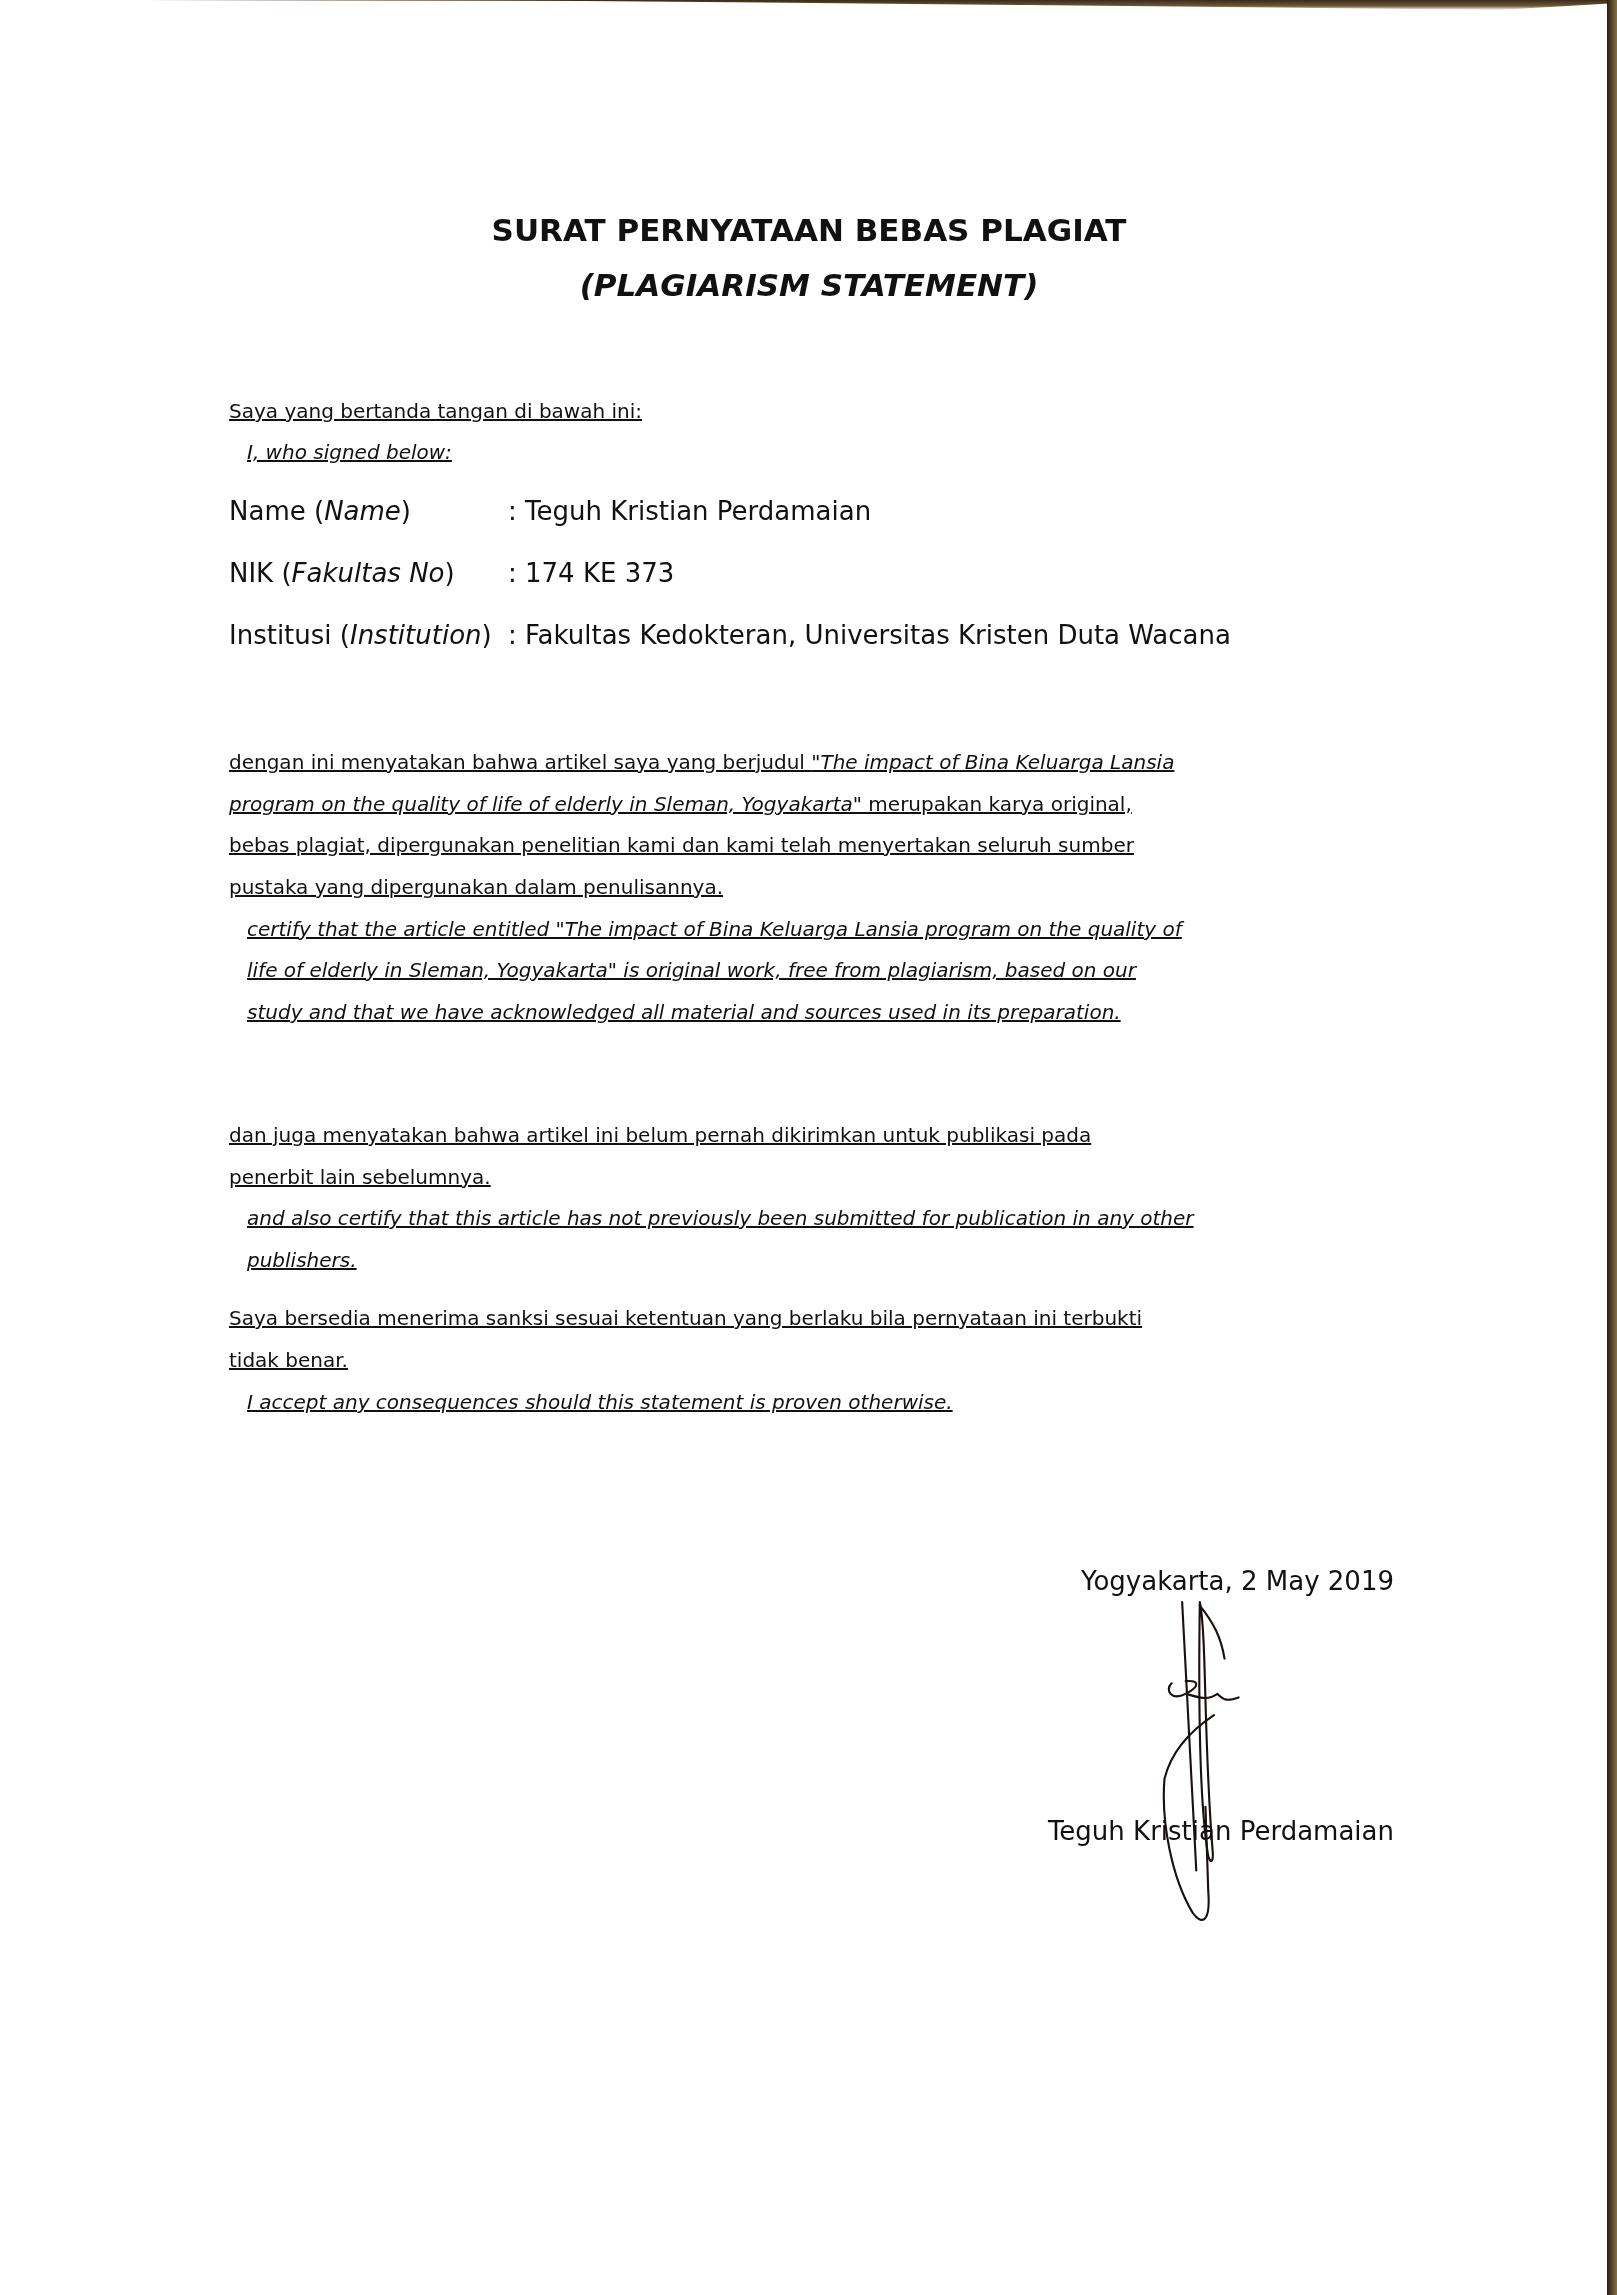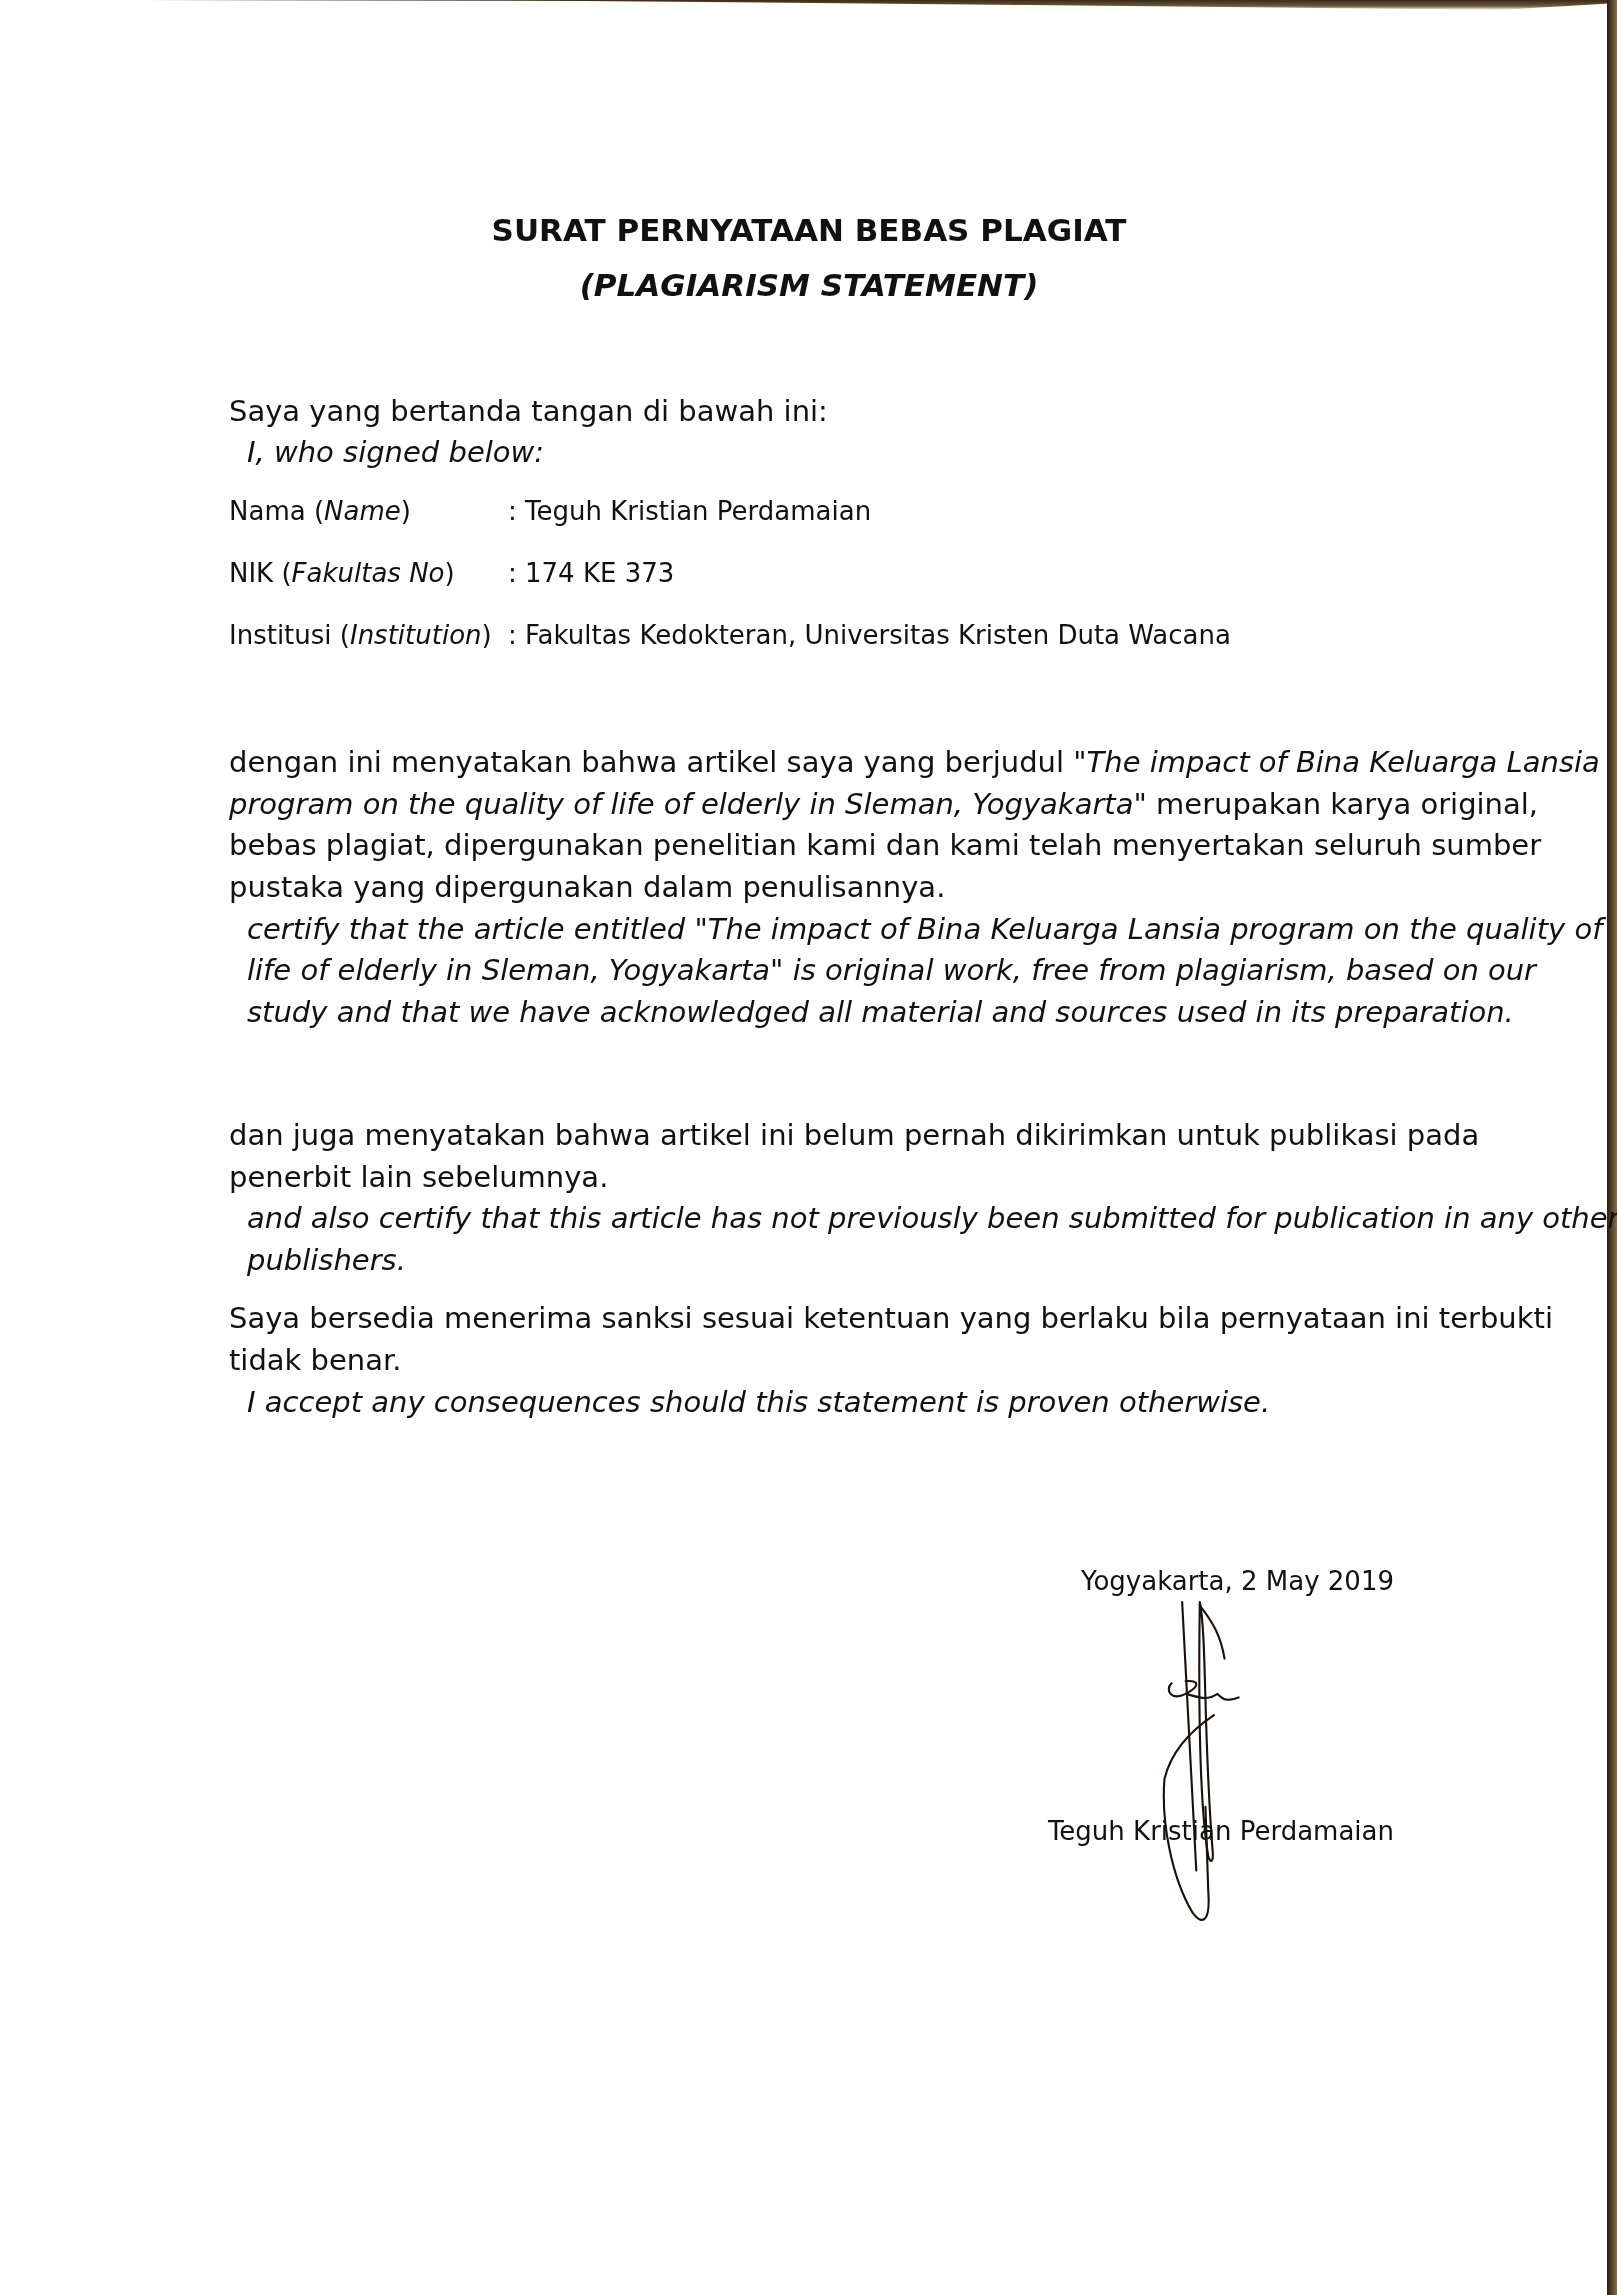--- a/index.html
+++ b/index.html
@@ -48,23 +48,24 @@
       font-weight: bold;
       font-size: 31px;
       letter-spacing: 0px;
     }
     .title.main { top: 212px; }
     .title.sub { top: 267px; font-style: italic; }
 
     .para {
       position: absolute;
       left: 229px;
-      font-size: 29px;
+      font-size: 20px;
       line-height: 42px;
       white-space: nowrap;
+      text-decoration: underline;
     }
     .italic { font-style: italic; }
     .indent { left: 247px; }
 
     .field-row {
       position: absolute;
       left: 229px;
       font-size: 26px;
       white-space: nowrap;
     }
@@ -103,21 +104,21 @@
   <div class="edge-top"></div>
   <div class="edge-right"></div>
 
   <div class="title sub">(PLAGIARISM STATEMENT)</div>
   <div class="title main">SURAT PERNYATAAN BEBAS PLAGIAT</div>
 
   <div class="para" style="top:390px;">Saya yang bertanda tangan di bawah ini:</div>
   <div class="para italic indent" style="top:431px;">I, who signed below:</div>
 
   <div class="field-row" style="top:496px;">
-    <span class="field-label"><span>Nama (</span><span class="italic">Name</span><span>)</span></span>
+    <span class="field-label"><span>Name (</span><span class="italic">Name</span><span>)</span></span>
     <span class="field-value">: Teguh Kristian Perdamaian</span>
   </div>
   <div class="field-row" style="top:558px;">
     <span class="field-label"><span>NIK (</span><span class="italic">Fakultas No</span><span>)</span></span>
     <span class="field-value">: 174 KE 373</span>
   </div>
   <div class="field-row" style="top:620px;">
     <span class="field-label"><span>Institusi (</span><span class="italic">Institution</span><span>)</span></span>
     <span class="field-value">: Fakultas Kedokteran, Universitas Kristen Duta Wacana</span>
   </div>

